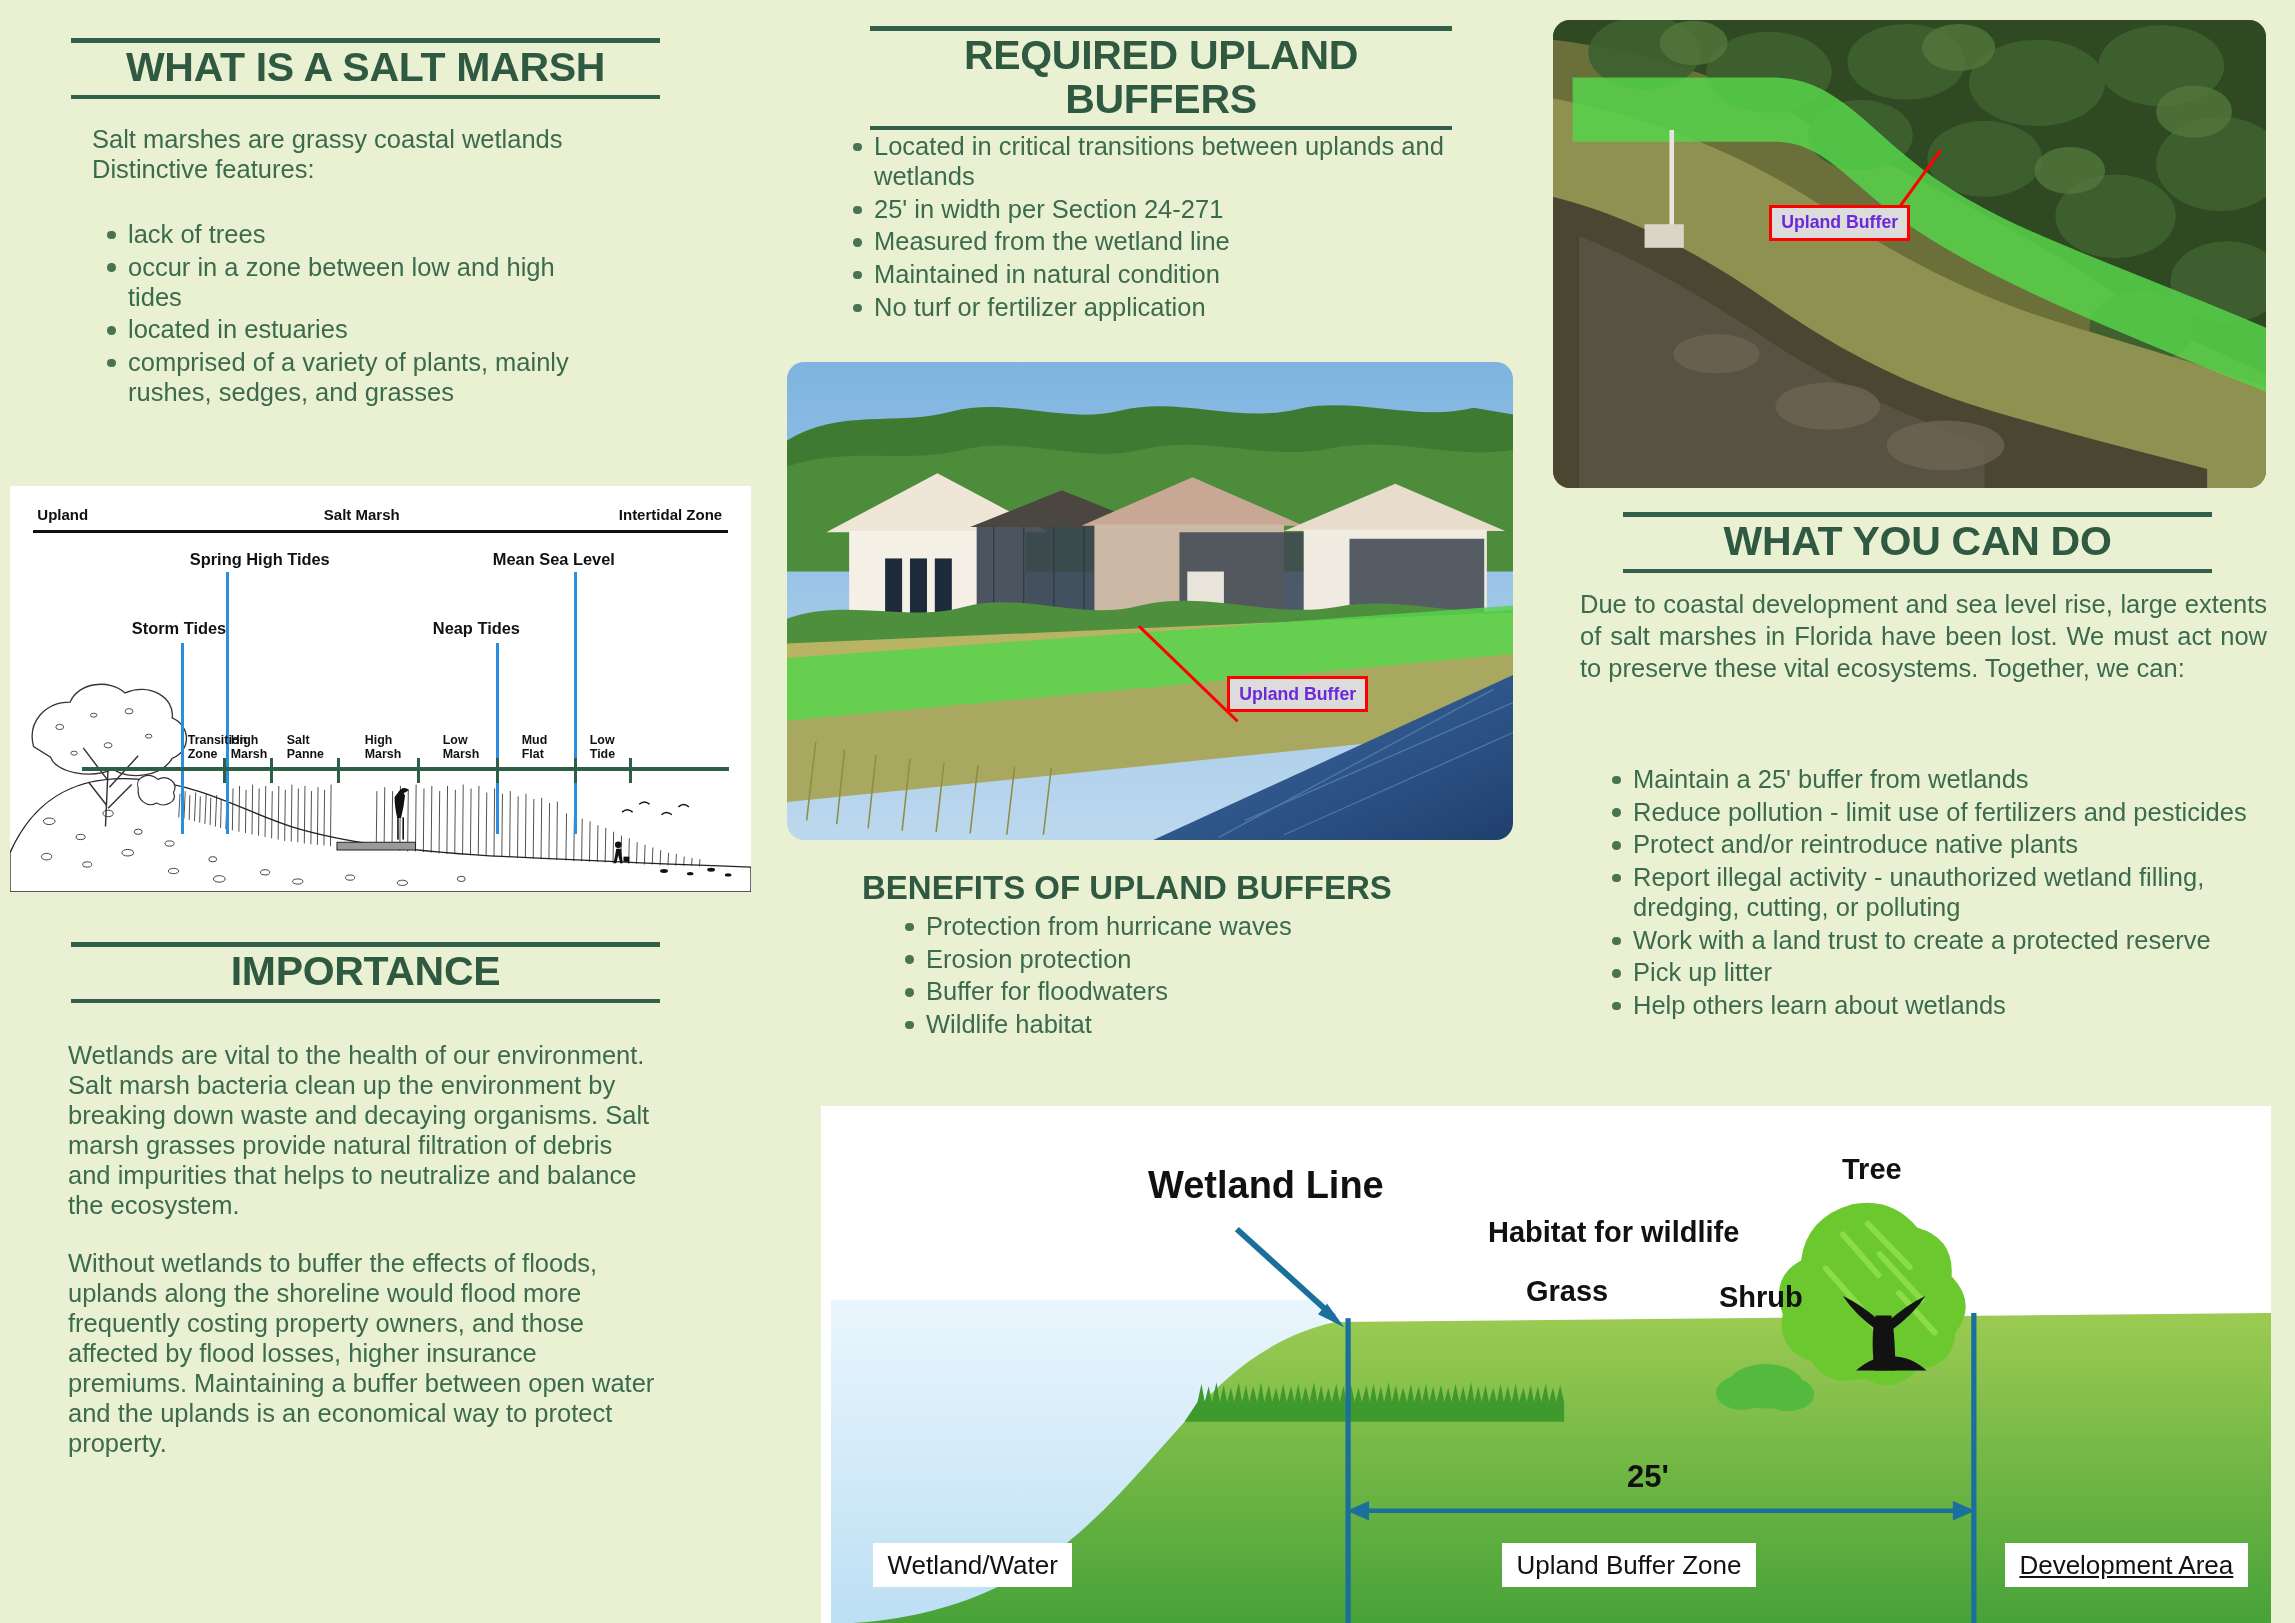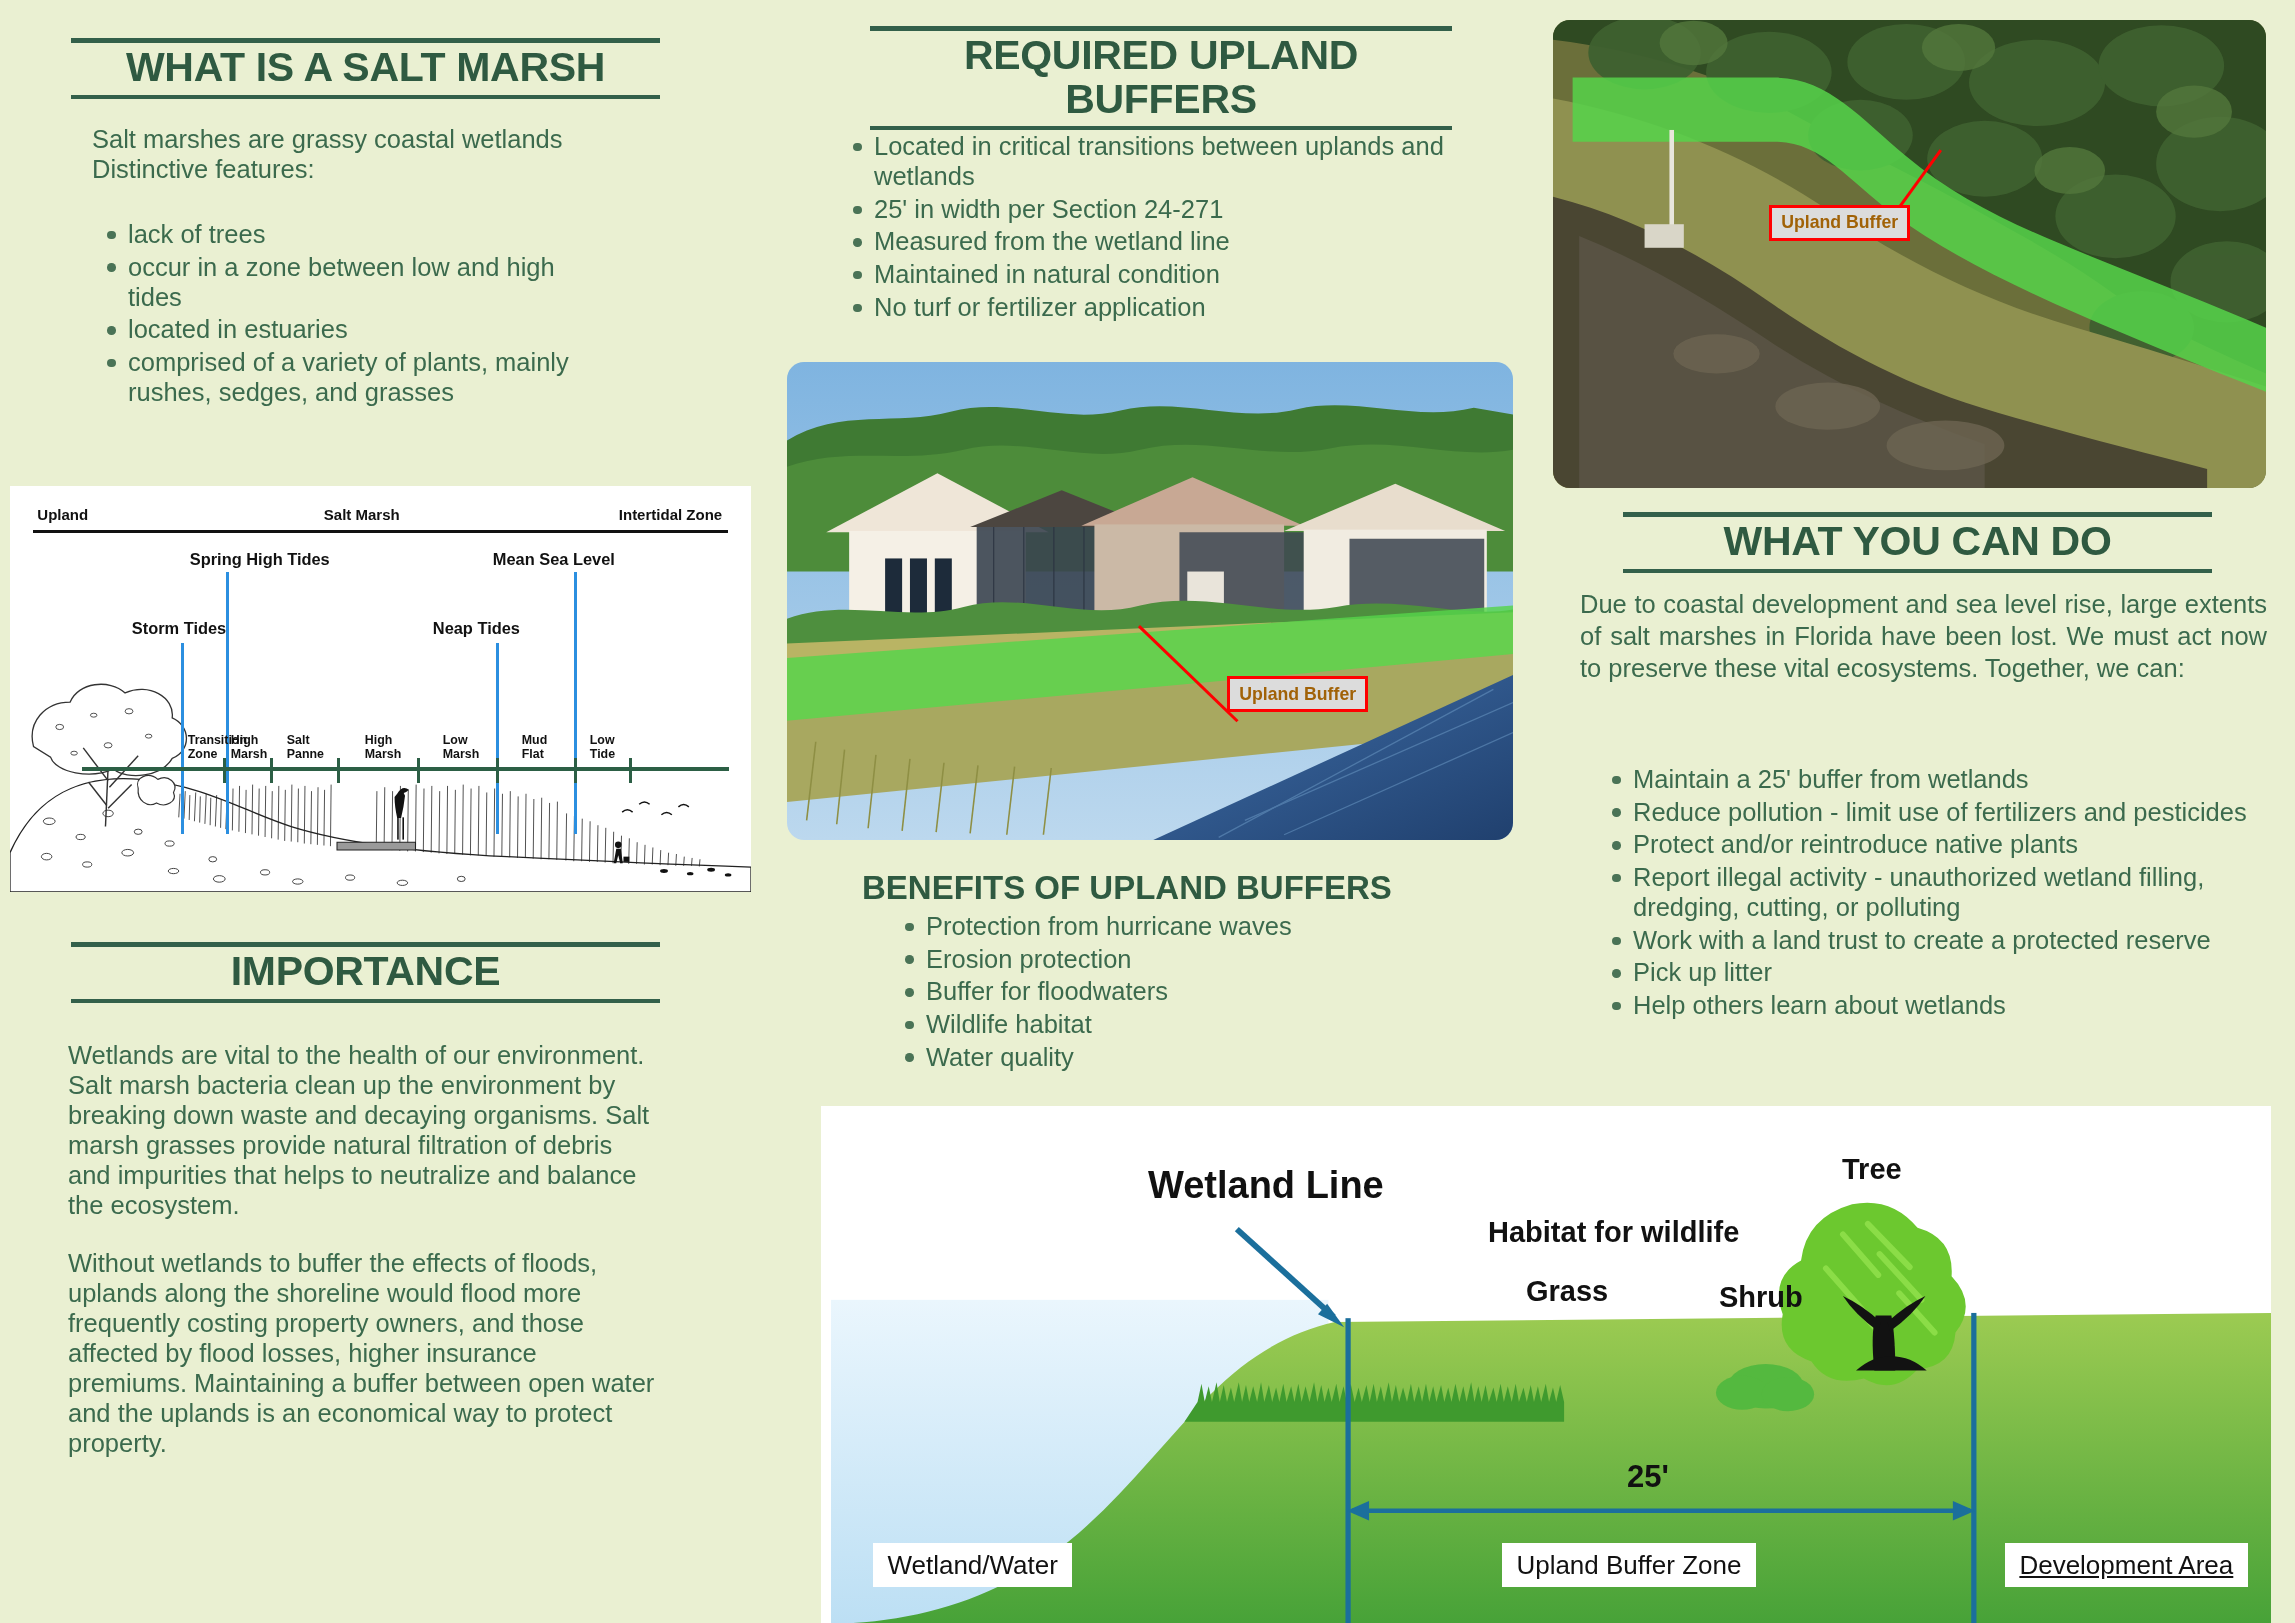--- a/index.html
+++ b/index.html
@@ -74,21 +74,21 @@
     position:absolute;font-size:12.4px;line-height:1.15;color:#111;
     font-weight:bold;white-space:nowrap;
   }
   
   #marsh-diagram .terrain{position:absolute;left:0;top:0;width:741px;height:406px;}
 
   
   .photo{position:absolute;border-radius:17px;overflow:hidden;}
   .photo .tag{
     position:absolute;background:#dcdcdc;border:3.3px solid #ff0000;
-    color:#a16207;font-size:17.7px;font-weight:bold;
+    color:#6d28d9;font-size:17.7px;font-weight:bold;
     padding:4.6px 9.2px;white-space:nowrap;
     font-family:"Liberation Sans", sans-serif;
   }
   .photo .leader{position:absolute;background:#ff0000;transform-origin:0 0;height:2.6px;}
 
   
   #buffer-diagram{
     position:absolute;left:821px;top:1106px;width:1440px;height:518px;
     background:#ffffff;overflow:hidden;padding-left:10px;
   }
@@ -438,21 +438,20 @@
     <div class="tag" style="left:440px;top:314px;">Upland Buffer</div>
   </div>
 
   <h3 style="position:absolute;left:862px;top:869px;margin:0;font-size:33px;font-weight:bold;color:#2f5a41;white-space:nowrap;">BENEFITS OF UPLAND BUFFERS</h3>
 
   <ul class="bul" style="position:absolute;left:896px;top:911px;width:556px;">
     <li>Protection from hurricane waves</li>
     <li>Erosion protection</li>
     <li>Buffer for floodwaters</li>
     <li>Wildlife habitat</li>
-    <li>Water quality</li>
   </ul>
 
   <div class="photo" style="left:1553px;top:19.6px;width:713px;height:468px;">
     <svg viewBox="0 0 1090 715" preserveAspectRatio="none" style="width:100%;height:100%;display:block;">
       <rect width="1090" height="715" fill="#6b6f3a"></rect>
 
       <path d="M0,0 L1090,0 L1090,540 C1000,500 930,470 860,420
                C780,362 700,320 620,276 C540,232 450,190 360,140
                C270,92 150,48 0,30 Z" fill="#2f4a22"></path>
       <g fill="#3f6030" opacity="0.95">

